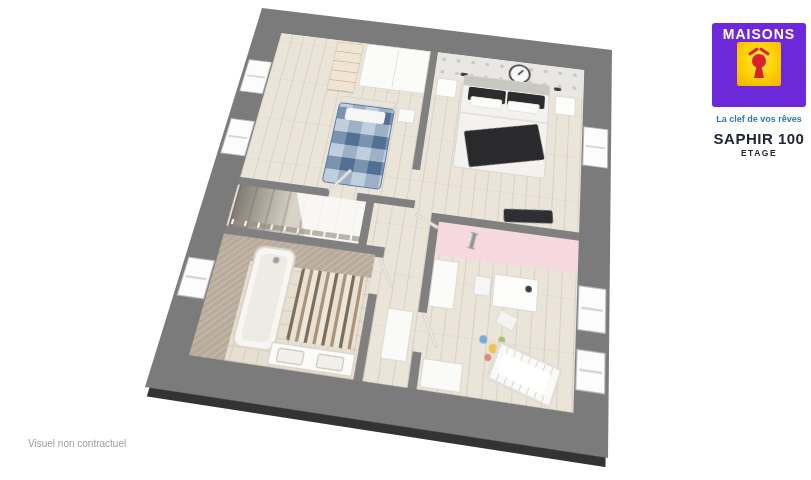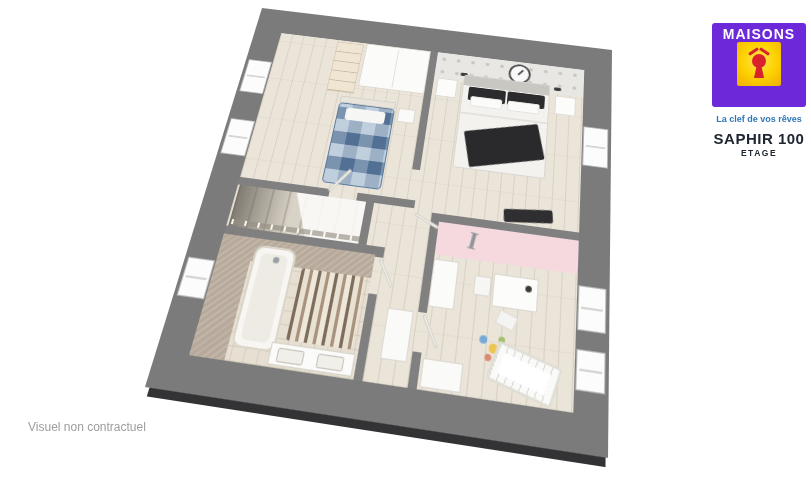--- a/index.html
+++ b/index.html
@@ -140,21 +140,21 @@
   .kh-body{position:absolute;left:17px;top:23px;width:10px;height:13px;background:#d8232a;
     clip-path:polygon(28% 0,72% 0,100% 100%,0 100%);}
   .logo-line2{position:absolute;left:0;bottom:2px;width:100%;text-align:center;color:#fff;
     font-size:16px;font-weight:bold;letter-spacing:.5px;}
   .tagline{position:absolute;left:698px;top:114px;width:122px;text-align:center;color:#2f77b8;
     font-size:9px;font-weight:bold;}
   .plan-title{position:absolute;left:698px;top:130px;width:122px;text-align:center;color:#202733;
     font-size:15px;font-weight:bold;letter-spacing:.5px;}
   .plan-subtitle{position:absolute;left:698px;top:148px;width:122px;text-align:center;color:#202733;
     font-size:8.5px;font-weight:bold;letter-spacing:1.5px;}
-  .disclaimer{position:absolute;left:28px;top:420px;color:#9d9d9d;font-size:12px;}
+  .disclaimer{position:absolute;left:28px;top:438px;color:#9d9d9d;font-size:10px;}
 </style>
 </head>
 <body>
 
 <div class="canvas">
 
   <div class="plan3d">
     <div class="slab-edge"></div>
     <div class="frame"></div>
     <div class="floor"></div>

